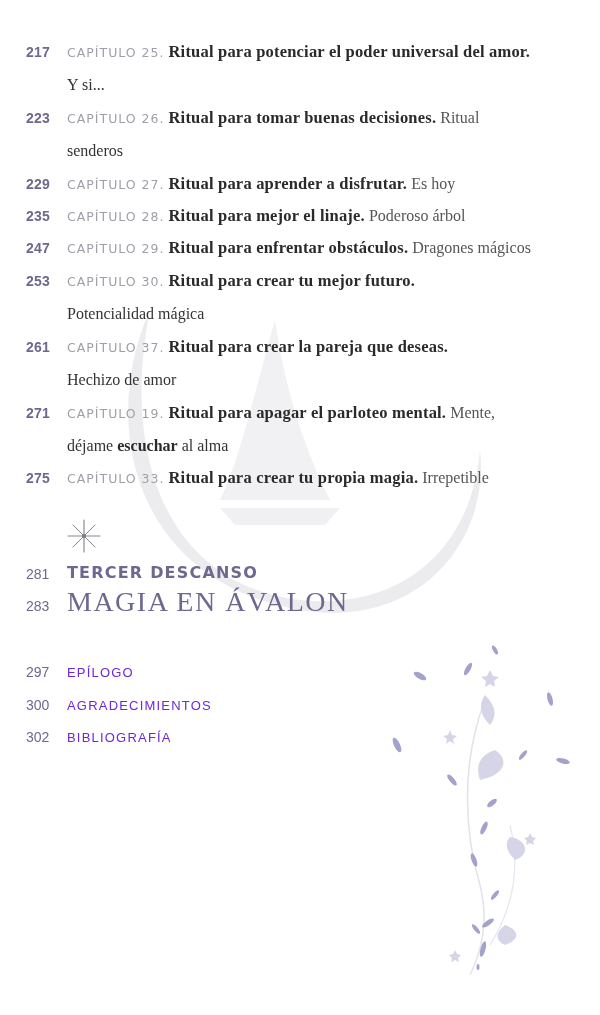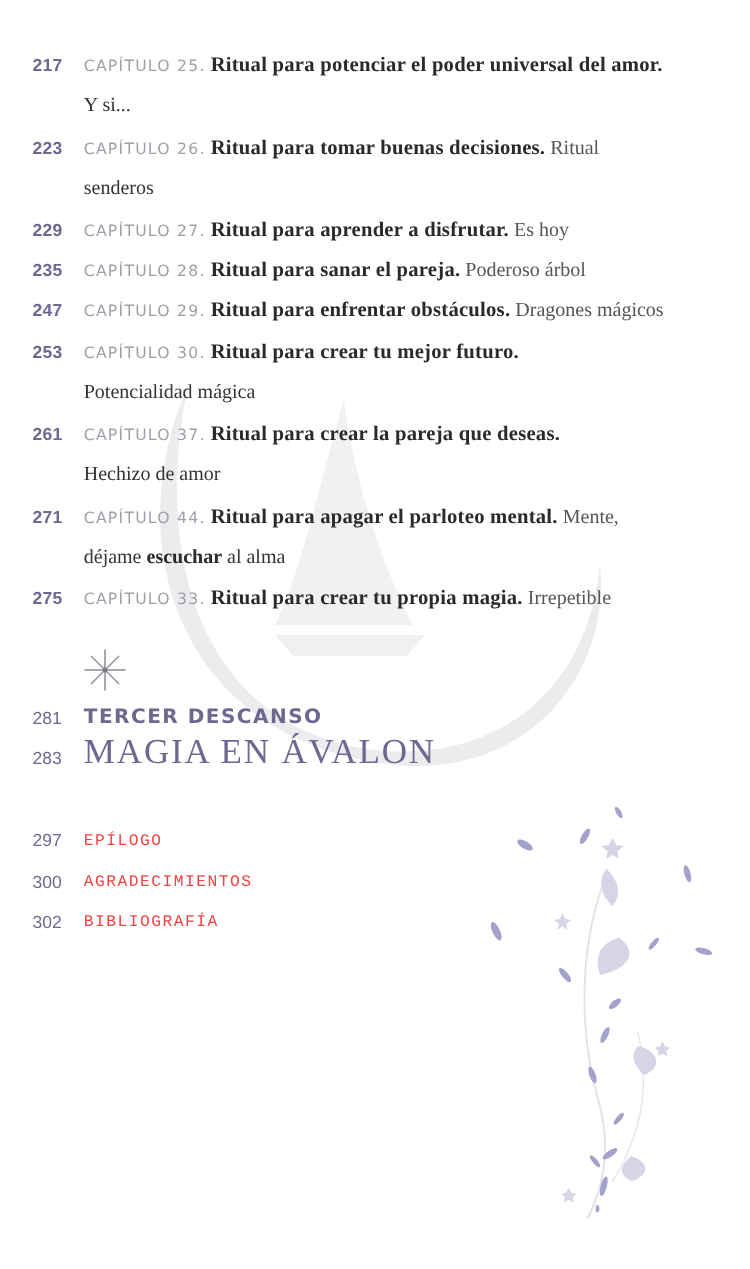--- a/index.html
+++ b/index.html
@@ -35,22 +35,22 @@
     }
     .avalon-pg { position: absolute; left: 26px; top: 598px; font-family: "Liberation Sans", sans-serif; font-size: 14px; color: #6d6890; }
     .avalon {
       position: absolute; left: 67px; top: 586px;
       font-family: "Liberation Serif", "DejaVu Serif", serif;
       font-size: 28px; color: #6d6890; letter-spacing: 1.5px;
     }
     .back-pg { position: absolute; left: 26px; font-family: "Liberation Sans", sans-serif; font-weight: normal; font-size: 14px; color: #6d6890; }
     .back-label {
       position: absolute; left: 67px;
-      font-family: Liberation Mono, monospace;
-      font-size: 13px; color: #ef4444; letter-spacing: 1.2px;
+      font-family: Liberation Sans, sans-serif;
+      font-size: 13px; color: #6d28d9; letter-spacing: 1.2px;
     }
   </style>
 </head>
 <body>
 
 <svg class="watermark" viewBox="0 0 420 400">
   <path d="M60 60 C 10 170, 40 330, 210 360 C 330 380, 400 290, 390 200 C 380 310, 300 360, 210 350 C 80 335, 30 210, 60 60 Z" fill="#ececef"></path>
   <path d="M185 70 C 165 140, 150 210, 130 250 L 240 250 C 215 200, 195 140, 185 70 Z" fill="#f1f1f4"></path>
   <path d="M130 258 L 250 258 L 235 275 L 145 275 Z" fill="#f0f0f3"></path>
 </svg>
@@ -115,21 +115,21 @@
       <span class="cap">CAPÍTULO 27.</span>
       <span class="title">Ritual para aprender a disfrutar.</span>
       <span class="sub">Es hoy</span>
     </div>
   </div>
 
   <div class="entry" style="top:208px">
     <span class="pg">235</span>
     <div class="line" style="top:-2px">
       <span class="cap">CAPÍTULO 28.</span>
-      <span class="title">Ritual para sanar el pareja.</span>
+      <span class="title">Ritual para mejor el linaje.</span>
       <span class="sub">Poderoso árbol</span>
     </div>
   </div>
 
   <div class="entry" style="top:240px">
     <span class="pg">247</span>
     <div class="line" style="top:-2px">
       <span class="cap">CAPÍTULO 29.</span>
       <span class="title">Ritual para enfrentar obstáculos.</span>
       <span class="sub">Dragones mágicos</span>
@@ -150,21 +150,21 @@
     <div class="line" style="top:-2px">
       <span class="cap">CAPÍTULO 37.</span>
       <span class="title">Ritual para crear la pareja que deseas.</span>
     </div>
     <div class="line cont" style="top:32px">Hechizo de amor</div>
   </div>
 
   <div class="entry" style="top:405px">
     <span class="pg">271</span>
     <div class="line" style="top:-2px">
-      <span class="cap">CAPÍTULO 44.</span>
+      <span class="cap">CAPÍTULO 19.</span>
       <span class="title">Ritual para apagar el parloteo mental.</span>
       <span class="sub">Mente,</span>
     </div>
     <div class="line cont" style="top:32px">
       <span>déjame</span>
       <b style="color:#2a2a2a">escuchar</b>
       <span>al alma</span>
     </div>
   </div>
 

